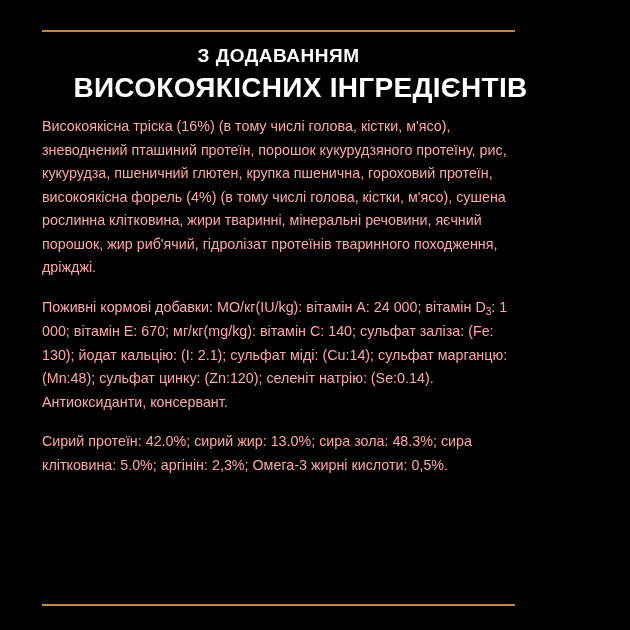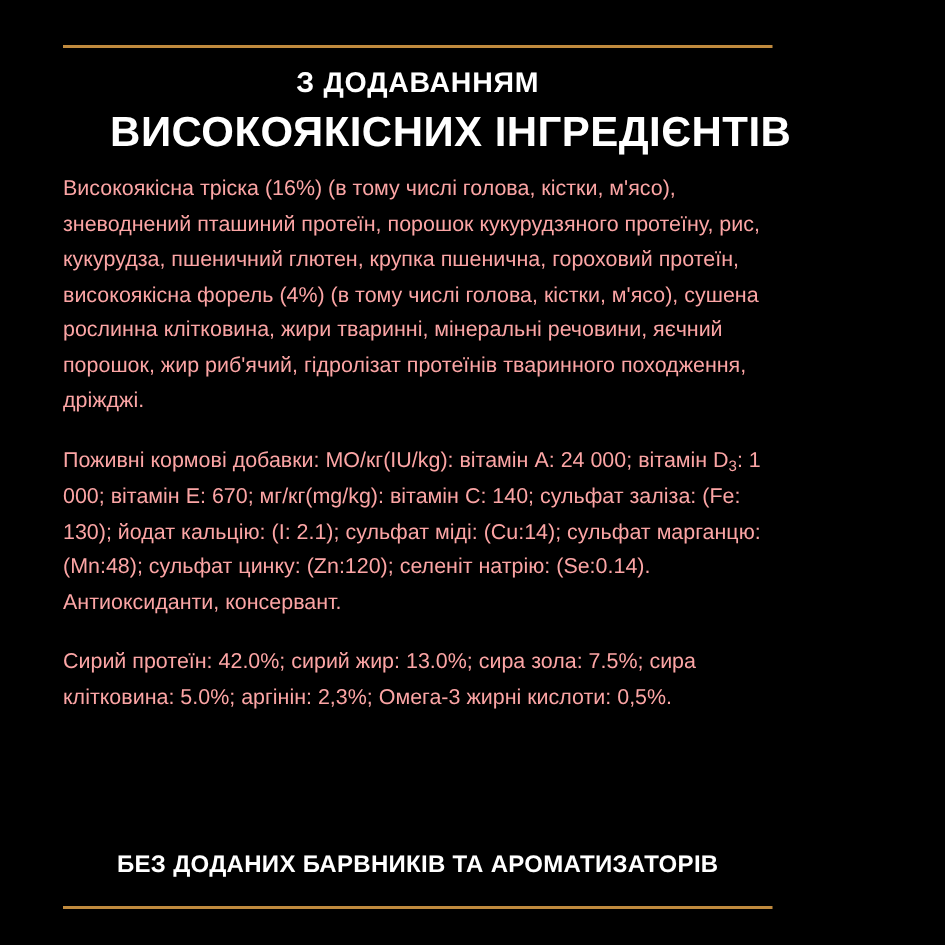--- a/index.html
+++ b/index.html
@@ -119,22 +119,21 @@
 
     <div class="gap-md"></div>
 
     <div class="section">
       <div class="section-body"><span>Поживні кормові добавки: МО/кг(IU/kg): вітамін A: 24 000; вітамін D</span><sub>3</sub><span>: 1 000; вітамін E: 670; мг/кг(mg/kg): вітамін C: 140; сульфат заліза: (Fe: 130); йодат кальцію: (I: 2.1); сульфат міді: (Cu:14); сульфат марганцю: (Mn:48); сульфат цинку: (Zn:120); селеніт натрію: (Se:0.14). Антиоксиданти, консервант.</span></div>
     </div>
 
     <div class="gap-md"></div>
 
     <div class="section">
-      <div class="section-body">Сирий протеїн: 42.0%; сирий жир: 13.0%; сира зола: 7.5%; сира клітковина: 5.0%; аргінін: 2,3%; Омега-3 жирні кислоти: 0,5%.</div>
+      <div class="section-body">Сирий протеїн: 42.0%; сирий жир: 13.0%; сира зола: 48.3%; сира клітковина: 5.0%; аргінін: 2,3%; Омега-3 жирні кислоти: 0,5%.</div>
     </div>
 
   </div>
 
-  <div class="footer">БЕЗ ДОДАНИХ БАРВНИКІВ ТА АРОМАТИЗАТОРІВ</div>
 
   <div class="bottom-rule"></div>
 
 </div>
 
 </body></html>

